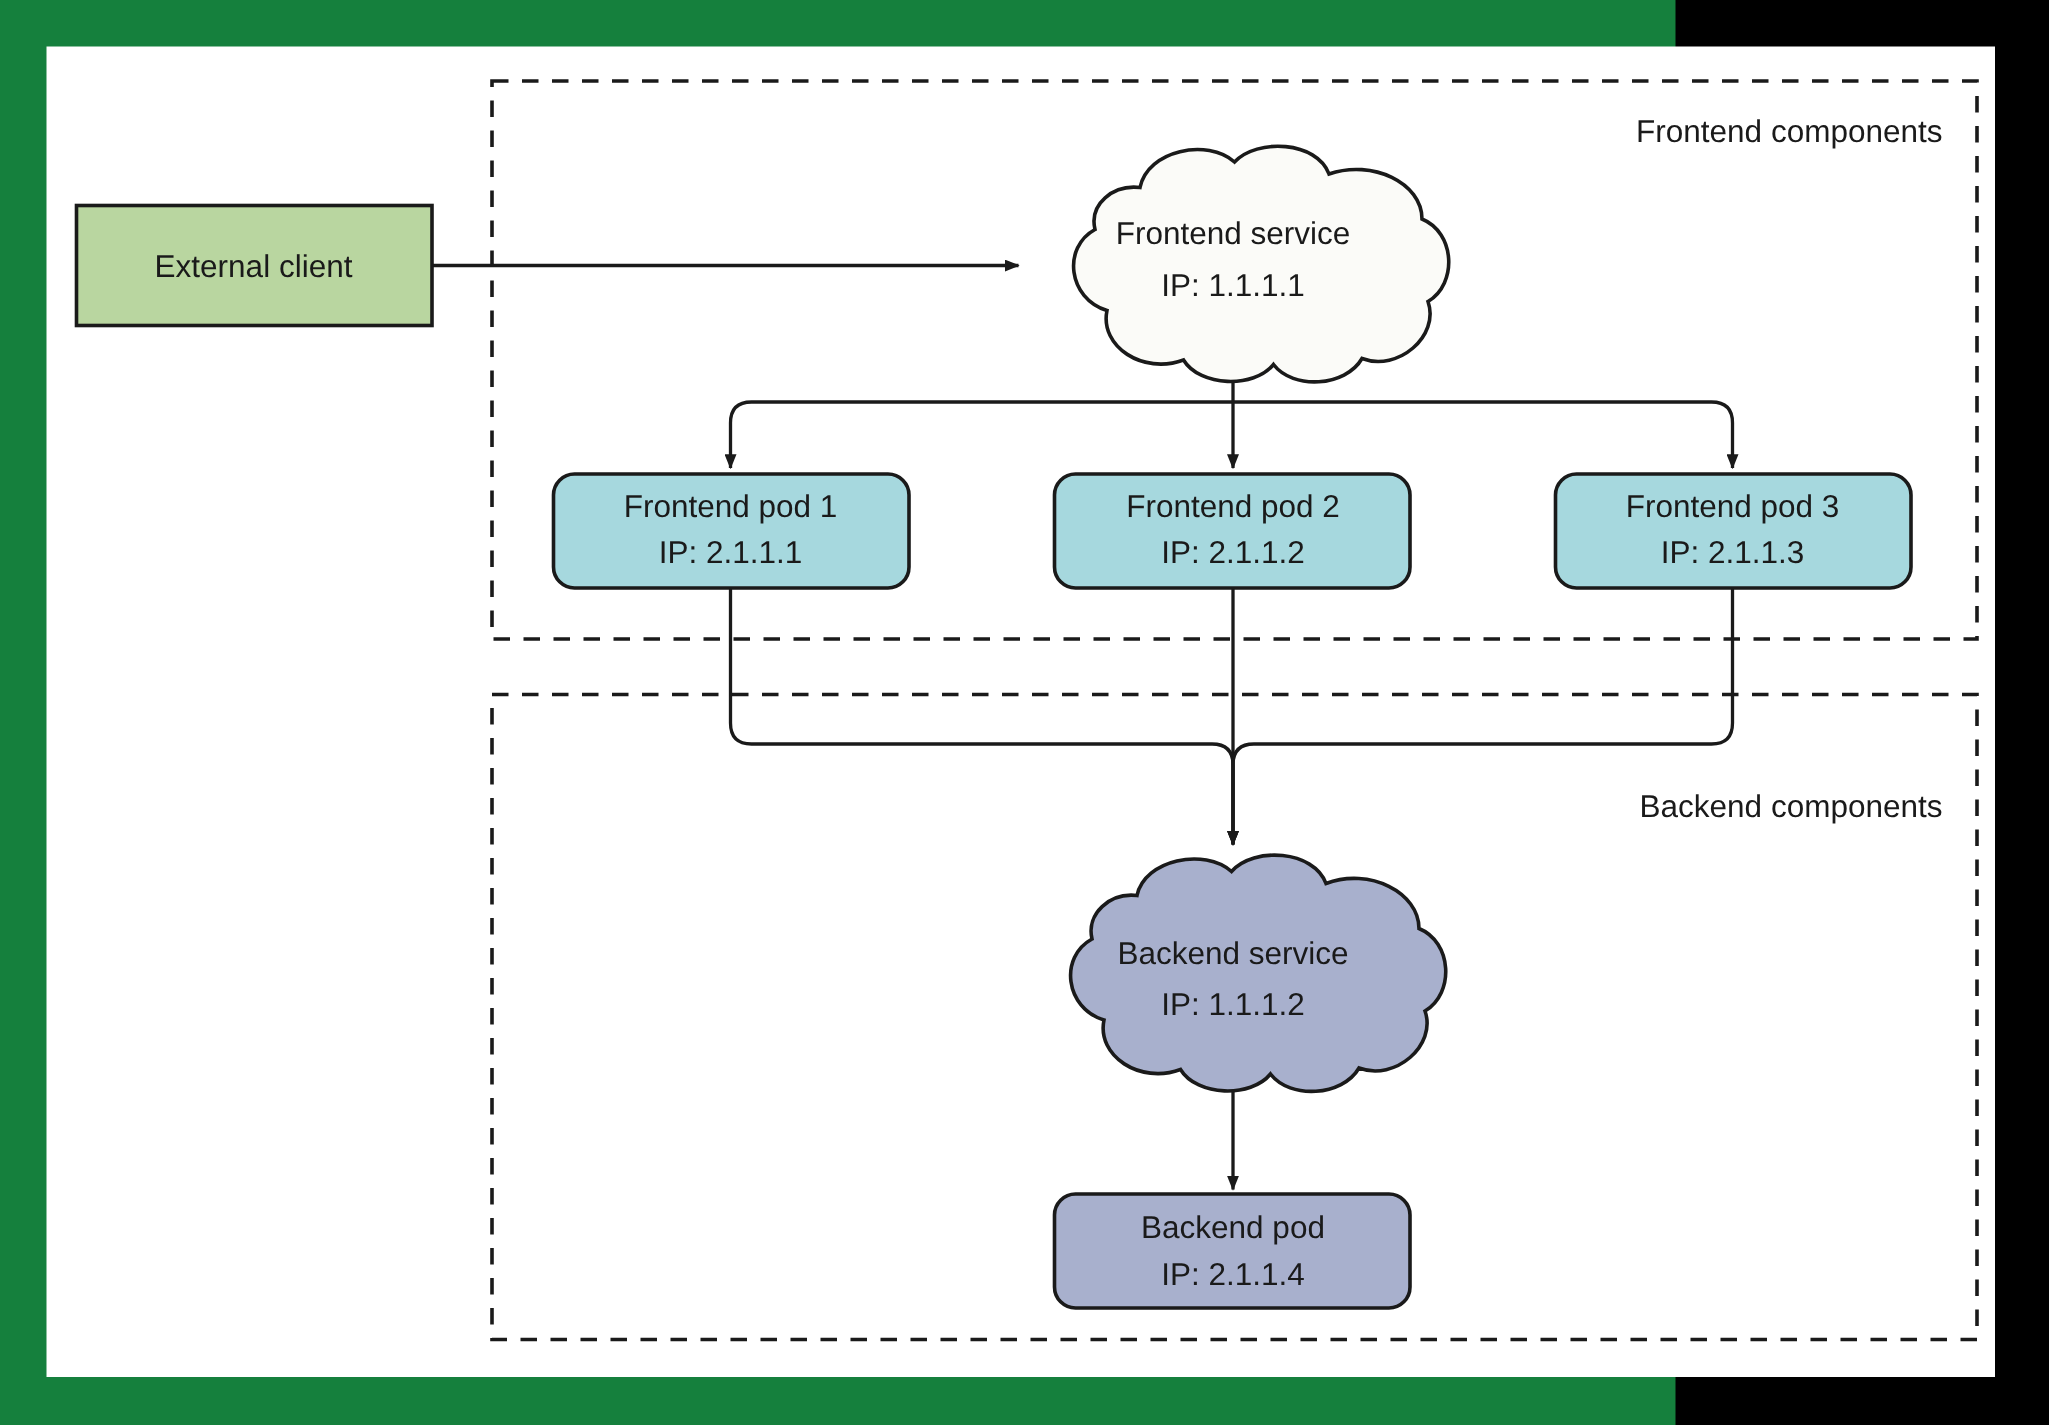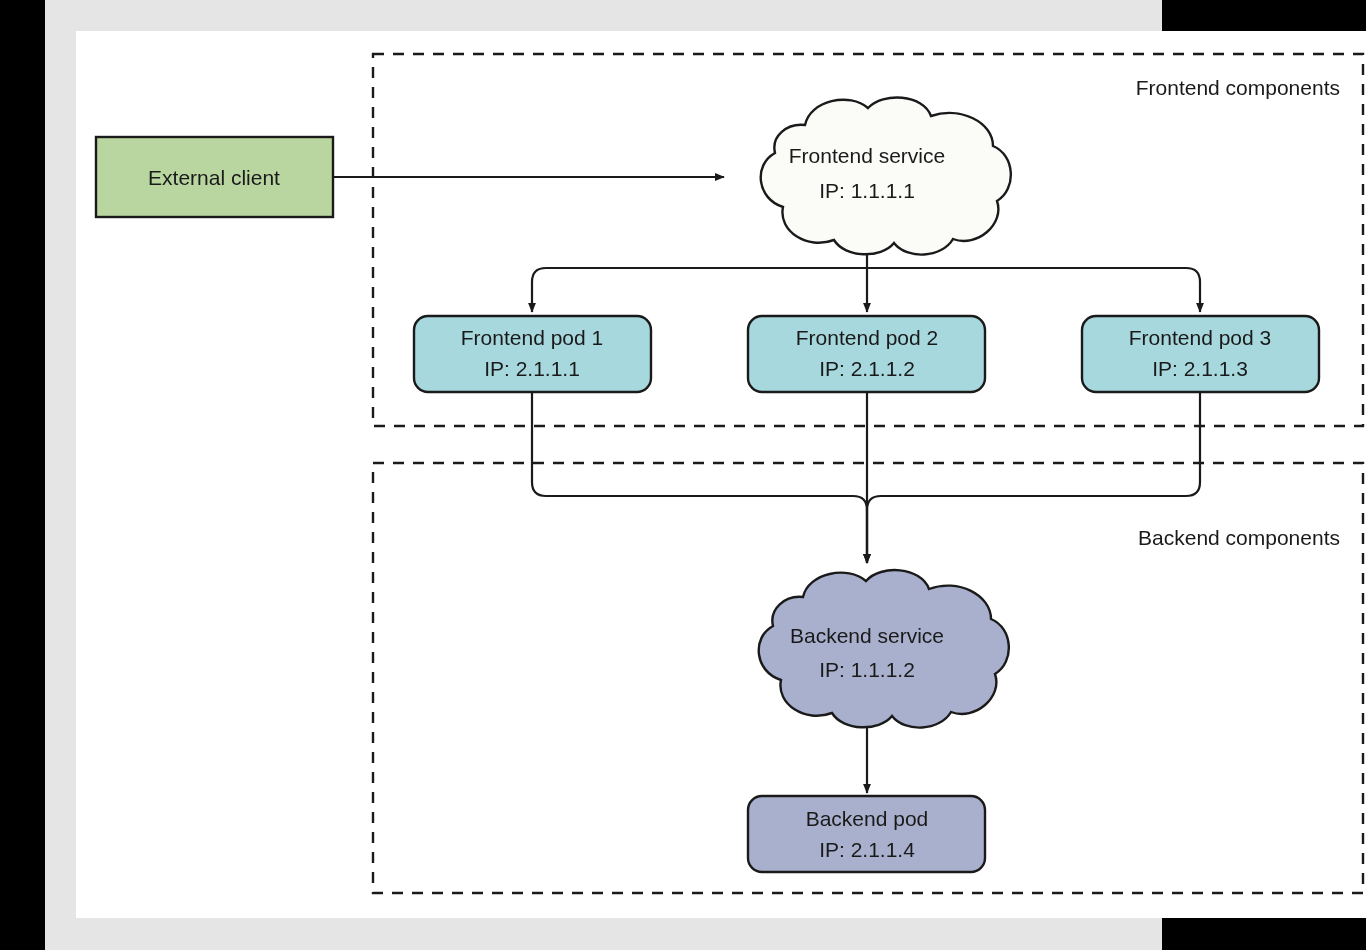--- a/index.html
+++ b/index.html
@@ -8,22 +8,21 @@
     background: #000000;
     width: 1366px;
     height: 950px;
     overflow: hidden;
     font-family: "Liberation Sans", sans-serif;
   }
   #stage {
     position: relative;
     width: 1117px;
     height: 950px;
-    background: #e5e5e5;
-    margin-left: 45px;
+    background: #15803d;
   }
   #canvas {
     position: absolute;
     left: 31px;
     top: 31px;
     width: 1299px;
     height: 887px;
     background: #ffffff;
   }
   #diagram-svg {

